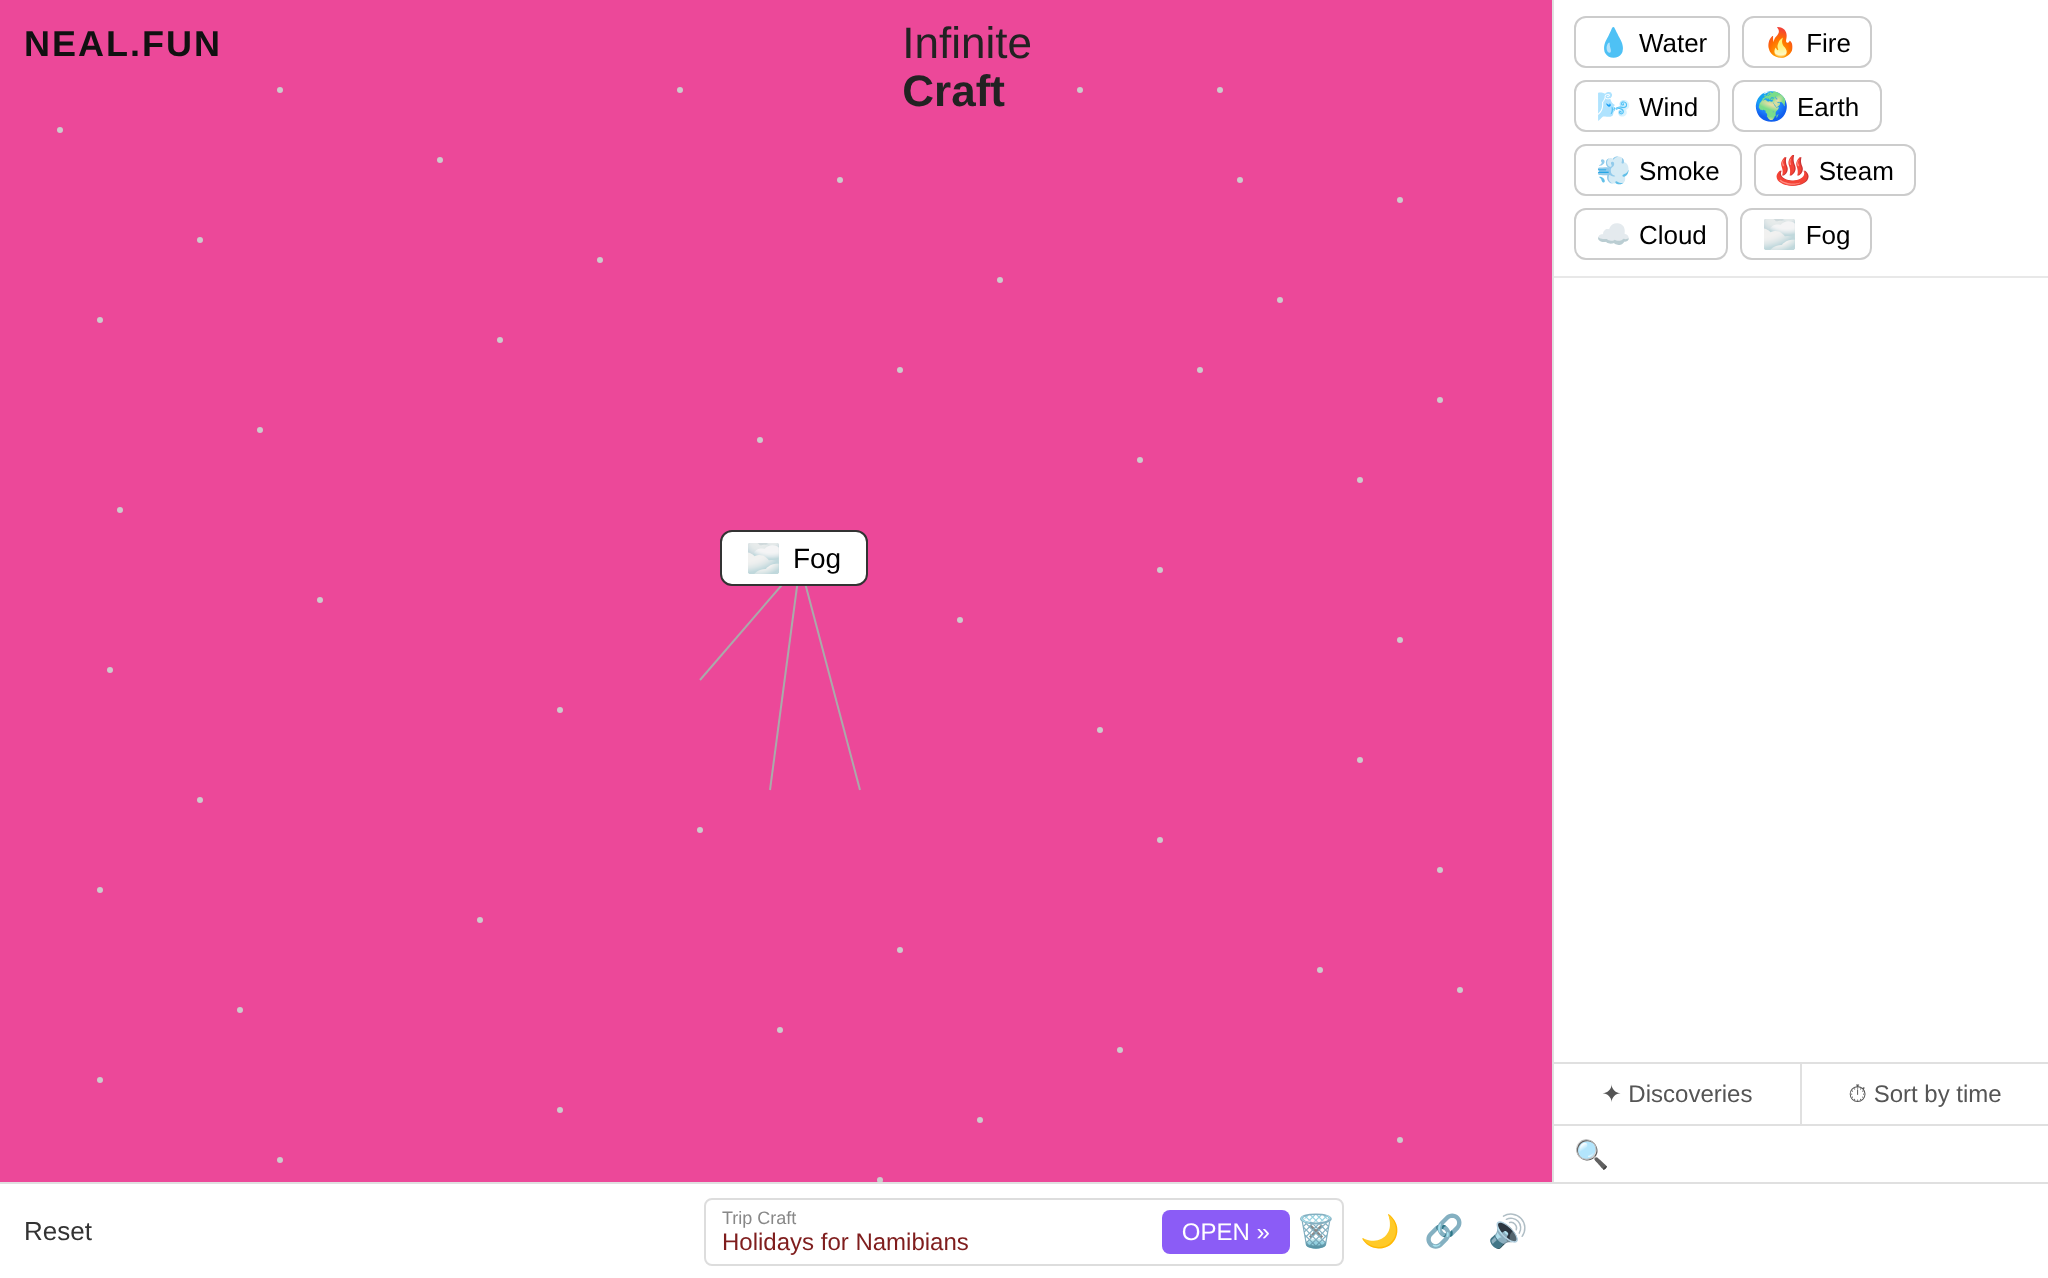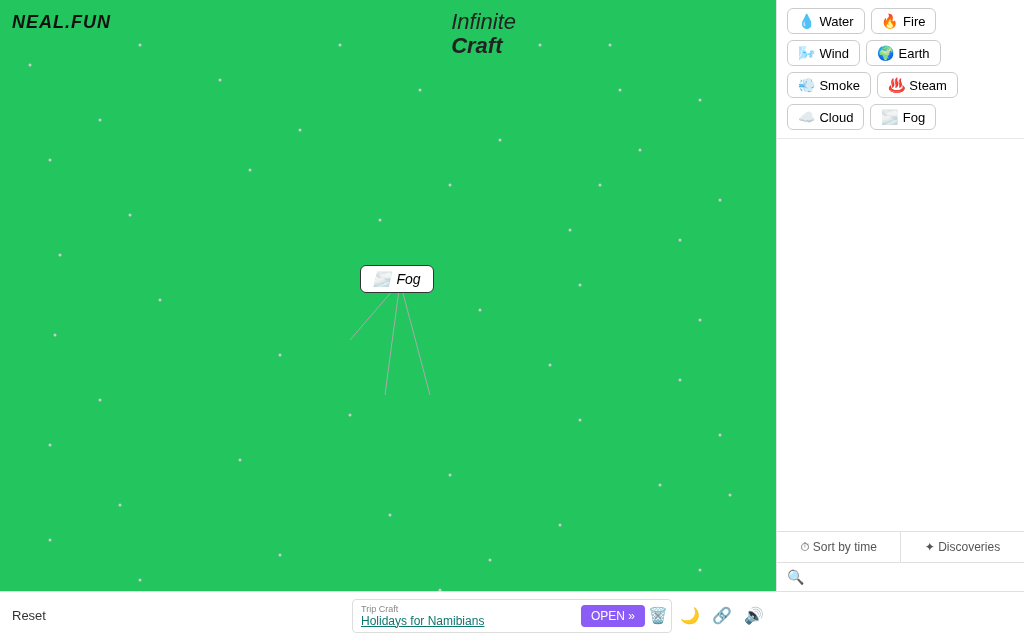--- a/index.html
+++ b/index.html
@@ -9,23 +9,22 @@
     #main {
       display: flex;
       flex: 1;
       overflow: hidden;
     }
 
     
     #canvas {
       flex: 1;
       position: relative;
-      background: #22c55e;
+      background: #ec4899;
       overflow: hidden;
-      font-style: italic;
     }
 
     
     #logo {
       position: absolute;
       top: 12px;
       left: 12px;
       font-size: 18px;
       font-weight: 700;
       letter-spacing: 1px;
@@ -187,21 +186,21 @@
       background: #fff;
       border: 1px solid #ddd;
       border-radius: 4px;
       padding: 4px 8px;
       gap: 8px;
       font-size: 11px;
       color: #555;
       width: 320px;
     }
     #ad-bar .ad-label { font-size: 9px; color: #888; display: block; }
-    #ad-bar .ad-title { font-size: 12px; color: #0f766e; font-weight: 500; text-decoration: underline; }
+    #ad-bar .ad-title { font-size: 12px; color: #7f1d1d; font-weight: 500; }
     #open-btn {
       background: #8b5cf6;
       color: #fff;
       border: none;
       border-radius: 4px;
       padding: 4px 10px;
       font-size: 12px;
       cursor: pointer;
       display: flex;
       align-items: center;
@@ -338,24 +337,24 @@
           <span class="element-icon">🌫️</span>
           <span>Fog</span>
         </div>
       </div>
 
     <div style="flex:1;"></div>
 
     <div id="sidebar-footer">
       <div id="sidebar-tabs">
         <div class="sidebar-tab">
+          <span>✦ Discoveries</span>
+        </div>
+        <div class="sidebar-tab">
           <span>⏱ Sort by time</span>
-        </div>
-        <div class="sidebar-tab">
-          <span>✦ Discoveries</span>
         </div>
       </div>
       <div id="search-bar">
         <span style="color:#aaa;font-size:14px;">🔍</span>
       </div>
     </div>
   </div>
 </div>
 
 <div id="bottom-bar">

